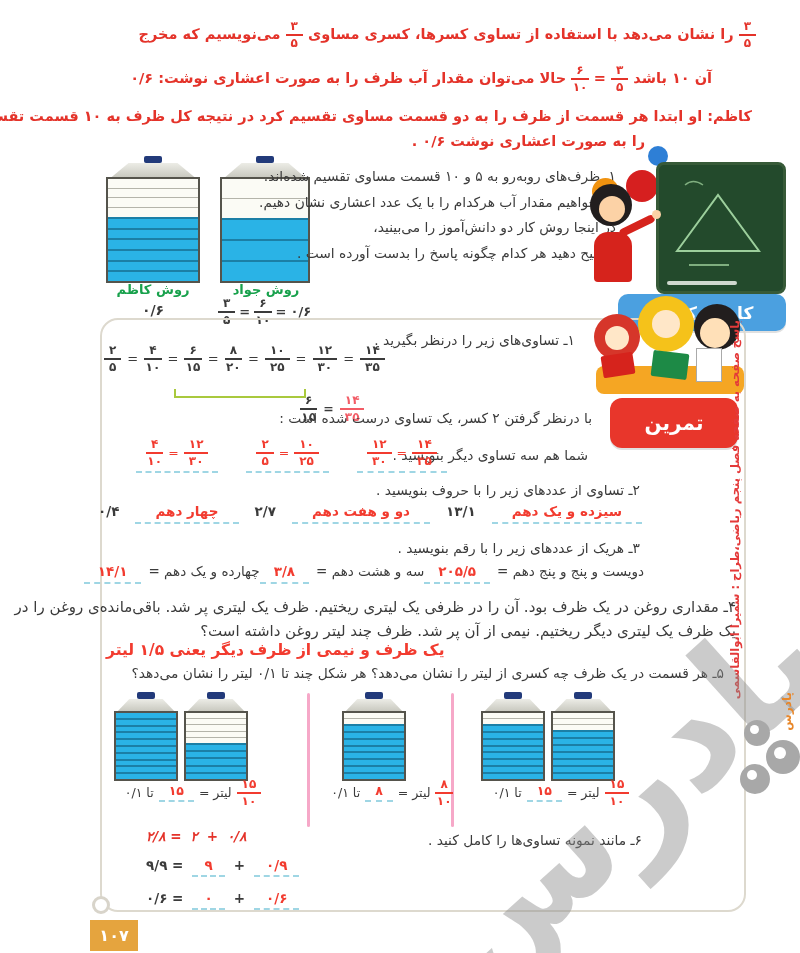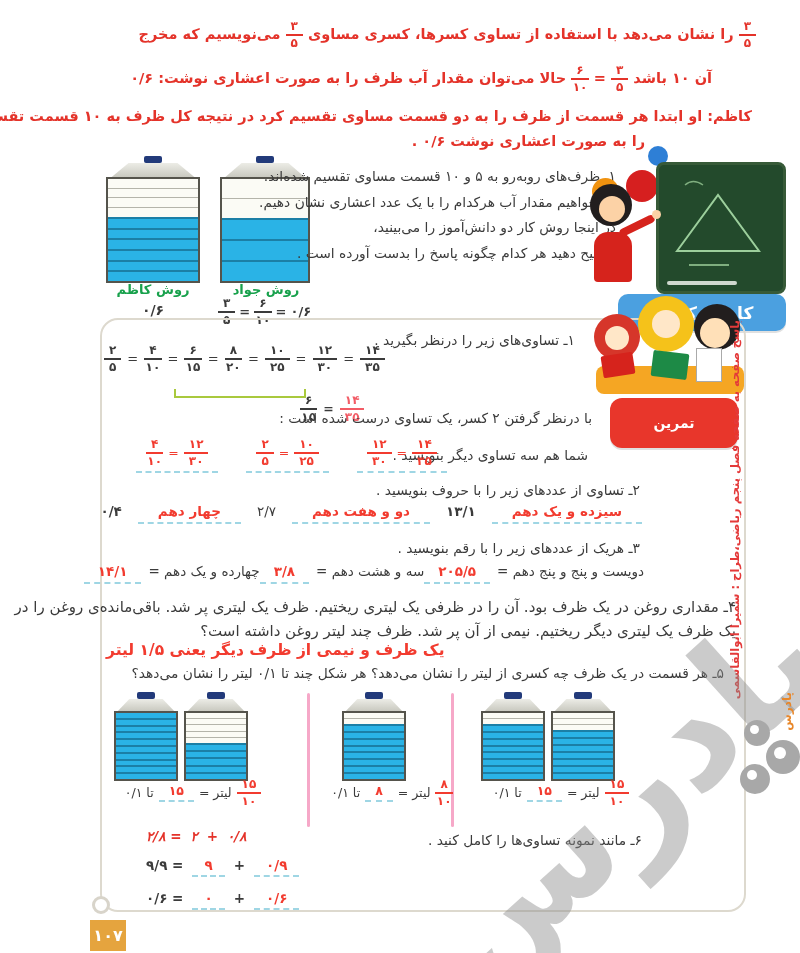--- a/index.html
+++ b/index.html
@@ -26,21 +26,21 @@
   .jar .knob{width:18px;height:7px;background:#223a7a;border-radius:2px;margin:0 auto}
   .jar .cap{background:linear-gradient(#ecece6,#c9c9c0);clip-path:polygon(6% 100%,24% 0,76% 0,94% 100%)}
   .jar .jbody{border:2px solid #55544c;display:flex;flex-direction:column;background:#fbfbf5}
   .jar .jbody div{flex:1}
   .jar .re{background:#fbfbf5;border-top:1px solid #b4b4aa}
   .jar .rf{background:var(--water);border-top:2px solid var(--waterline)}
   .jar .jbody div:first-child{border-top:none}
   
   .badge{display:flex;align-items:center;justify-content:center;color:#fff;font-weight:bold}
   .badge-blue{background:var(--bblue);border-radius:10px;font-size:17px;box-shadow:0 2px 0 rgba(0,0,0,.12)}
-  .badge-red{background:var(--bred);border-radius:12px;font-size:14px;box-shadow:0 2px 0 rgba(0,0,0,.12)}
+  .badge-red{background:var(--bred);border-radius:12px;font-size:20px;box-shadow:0 2px 0 rgba(0,0,0,.12)}
   
   .frame{border:2px solid #ddd9ce;border-radius:18px;background:transparent}
   
   .qtext{font-size:13.8px;text-align:right;white-space:nowrap;color:var(--ink)}
   .greenlbl{color:var(--green);font-weight:bold;font-size:13px;text-align:center}
   .blank{border-bottom:2px dashed var(--teal)}
   .ansred{color:var(--ansred);font-weight:bold}
   .pinktxt{color:var(--pink)}
   .eqrow{display:flex;direction:ltr;align-items:center}
   .eqpair{display:flex;direction:ltr;align-items:center;gap:5px;color:var(--ansred);font-size:12.5px;padding:0 10px 4px}
@@ -263,21 +263,21 @@
         <span class="d">۳۵</span>
       </span>
     </div>
   </div>
 
 <div class="abs qtext" style="top:482px;right:160px">۲ـ تساوی از عددهای زیر را با حروف بنویسید .</div>
 <div id="q2row" class="abs" style="left:110px;top:503px;width:532px;display:flex;direction:rtl;align-items:baseline;gap:16px;font-size:13.5px">
     <span class="ansred blank nowrap" style="padding: 0px 20px 3px;">سیزده و یک دهم</span>
     <span class="nowrap" style="font-weight: 600;">۱۳/۱</span>
     <span class="ansred blank nowrap" style="padding: 0px 20px 3px;">دو و هفت دهم</span>
-    <span class="nowrap" style="font-weight: 400;">۲/۷</span>
+    <span class="nowrap" style="font-weight: 700;">۲/۷</span>
     <span class="ansred blank nowrap" style="padding: 0px 20px 3px;">چهار دهم</span>
     <span class="nowrap" style="font-weight: 600;">۰/۴</span>
   </div>
 
 <div class="abs qtext" style="top:540px;right:160px">۳ـ هریک از عددهای زیر را با رقم بنویسید .</div>
 <div id="q3row" class="abs" style="left:110px;top:563px;width:534px;display:flex;direction:rtl;justify-content:space-between;align-items:baseline;font-size:13.5px">
     <div style="display: flex; direction: rtl; align-items: baseline; gap: 7px; white-space: nowrap;">
       <span>دویست و پنج و پنج دهم =</span>
       <span class="ansred blank" style="padding: 0px 14px 3px; text-align: center;">۲۰۵/۵</span>
     </div>
@@ -424,21 +424,21 @@
     </div>
     <div class="q6row">
       <span>۰/۶ =</span>
       <span class="ansred blank" style="padding: 0px 12px 2px;">۰</span>
       <span>+</span>
       <span class="ansred blank" style="padding: 0px 12px 2px;">۰/۶</span>
     </div>
   </div>
 
 <div class="abs c" style="left:92px;top:896px;width:12px;height:12px;background:#fff;border:3px solid #d8d4ca"></div>
-<div class="abs badge" style="left:90px;top:920px;width:36px;height:31px;background:var(--pbadge);border-radius:0;font-size:16px">۱۰۷</div>
+<div class="abs badge" style="left:90px;top:920px;width:48px;height:31px;background:var(--pbadge);border-radius:0;font-size:16px">۱۰۷</div>
 
 <div class="abs nowrap" style="left:512px;top:536px;width:450px;height:18px;transform:rotate(-90deg);color:#e43a3a;font-size:11.5px;font-weight:bold;text-align:right">پاسخ صفحه به صفحه فصل پنجم ریاضی،طراح : سمیرا ابوالقاسمی</div>
 
 <div class="abs wm" style="left:435px;top:665px;width:420px;height:220px;transform:rotate(-42deg);font-size:150px;font-weight:bold;color:rgba(140,140,140,0.45);text-align:center;line-height:220px">پادرس</div>
 <div class="abs wm" style="left:740px;top:718px;width:60px;height:90px">
   <div class="c" style="left:4px;top:2px;width:26px;height:26px;background:#a8a8a8"></div>
   <div class="c" style="left:10px;top:7px;width:9px;height:9px;background:#fff"></div>
   <div class="c" style="left:26px;top:22px;width:34px;height:34px;background:#a8a8a8"></div>
   <div class="c" style="left:34px;top:29px;width:12px;height:12px;background:#fff"></div>
   <div class="c" style="left:0;top:46px;width:30px;height:30px;background:#a8a8a8"></div>

